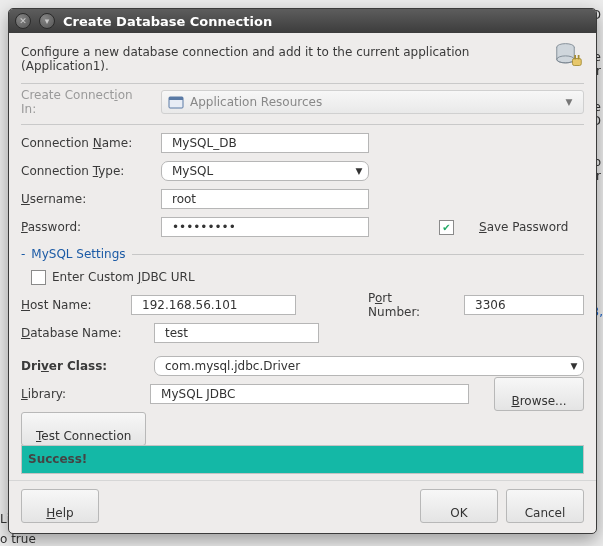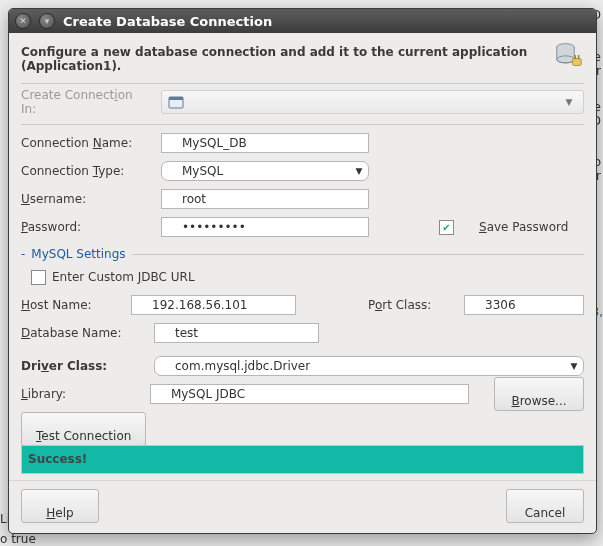--- a/index.html
+++ b/index.html
@@ -60,21 +60,20 @@
     flex: 1;
     padding: 8px 12px 6px 12px;
     display: flex;
     flex-direction: column;
     gap: 4px;
     overflow: hidden;
   }
   .intro-row {
     display: flex;
     align-items: flex-start;
-    font-weight: bold;
   }
   .intro-row .txt { flex: 1; padding-top: 4px; }
   .db-icon {
     width: 30px; height: 28px; flex: none;
   }
   .divider { border-top: 1px solid #c9c9c9; margin: 6px 0 2px 0; }
   .row {
     display: flex;
     align-items: center;
     gap: 25px;
@@ -83,21 +82,21 @@
   .label {
     width: 115px;
     text-align: left;
   }
   .label.disabled { color: #9a9a9a; }
   .mn { text-decoration: underline; }
   input[type=text], input[type=password] {
     height: 20px;
     border: 1px solid #b6b6b6;
     background: #fff;
-    padding: 0 20px;
+    padding: 0 10px;
     font: inherit;
     color: #333;
     box-sizing: border-box;
   }
   .w-name { width: 208px; }
   .w-type { width: 208px; }
   .w-user { width: 208px; }
   .w-host { width: 165px; }
   .w-port { width: 120px; }
   .w-db   { width: 165px; }
@@ -212,20 +211,21 @@
 
       <div class="divider"></div>
 
       <div class="row">
         <div class="label disabled"><span>Create Connect</span><span class="mn">i</span><span>on In:</span></div>
         <div class="combo big">
           <svg class="app-icon" viewBox="0 0 16 14">
               <rect x="1" y="2" width="14" height="11" rx="1" fill="#e8edf5" stroke="#5a7aa5"></rect>
               <rect x="1" y="2" width="14" height="3" fill="#5a7aa5"></rect>
             </svg>
+          <span>Application Resources</span>
           <span class="arrow">▼</span>
         </div>
       </div>
 
       <div class="divider"></div>
 
       <div class="row">
         <div class="label"><span>Connection </span><span class="mn">N</span><span>ame:</span></div>
         <input type="text" class="w-name" value="MySQL_DB" style="">
       </div>
@@ -257,21 +257,21 @@
       <div class="row" style="gap:6px;">
         <div style="width:4px;"></div>
         <span class="checkbox"></span>
         <span><span>Enter Custom </span><span class="mn">J</span><span>DBC URL</span></span>
       </div>
 
       <div class="row">
         <div class="label" style="width:108px;"><span class="mn">H</span><span>ost Name:</span></div>
         <input type="text" class="w-host" value="192.168.56.101" style="">
         <div style="width:28px;"></div>
-        <div style="width:90px;"><span>P</span><span class="mn">o</span><span>rt Class:</span></div>
+        <div style="width:90px;"><span>P</span><span class="mn">o</span><span>rt Number:</span></div>
         <input type="text" class="w-port" value="3306" style="">
       </div>
       <div class="row">
         <div class="label" style="width:108px;"><span class="mn">D</span><span>atabase Name:</span></div>
         <input type="text" class="w-db" value="test" style="">
       </div>
       <div style="height:2px;"></div>
       <div class="row">
         <div class="label" style="width:108px;font-weight:bold;"><span>Dri</span><span class="mn">v</span><span>er Class:</span></div>
         <div class="combo">
@@ -288,16 +288,17 @@
       <div style="height:6px;"></div>
       <div class="row">
         <button class="btn"><span class="mn">T</span><span>est Connection</span></button>
       </div>
       <div class="result-box">Success!</div>
     </div>
 
     <div class="button-bar">
       <button class="btn"><span class="mn">H</span><span>elp</span></button>
       <div class="spacer"></div>
+      <button class="btn">OK</button>
       <button class="btn">Cancel</button>
     </div>
   </div>
 </div>
 
 </body></html>

